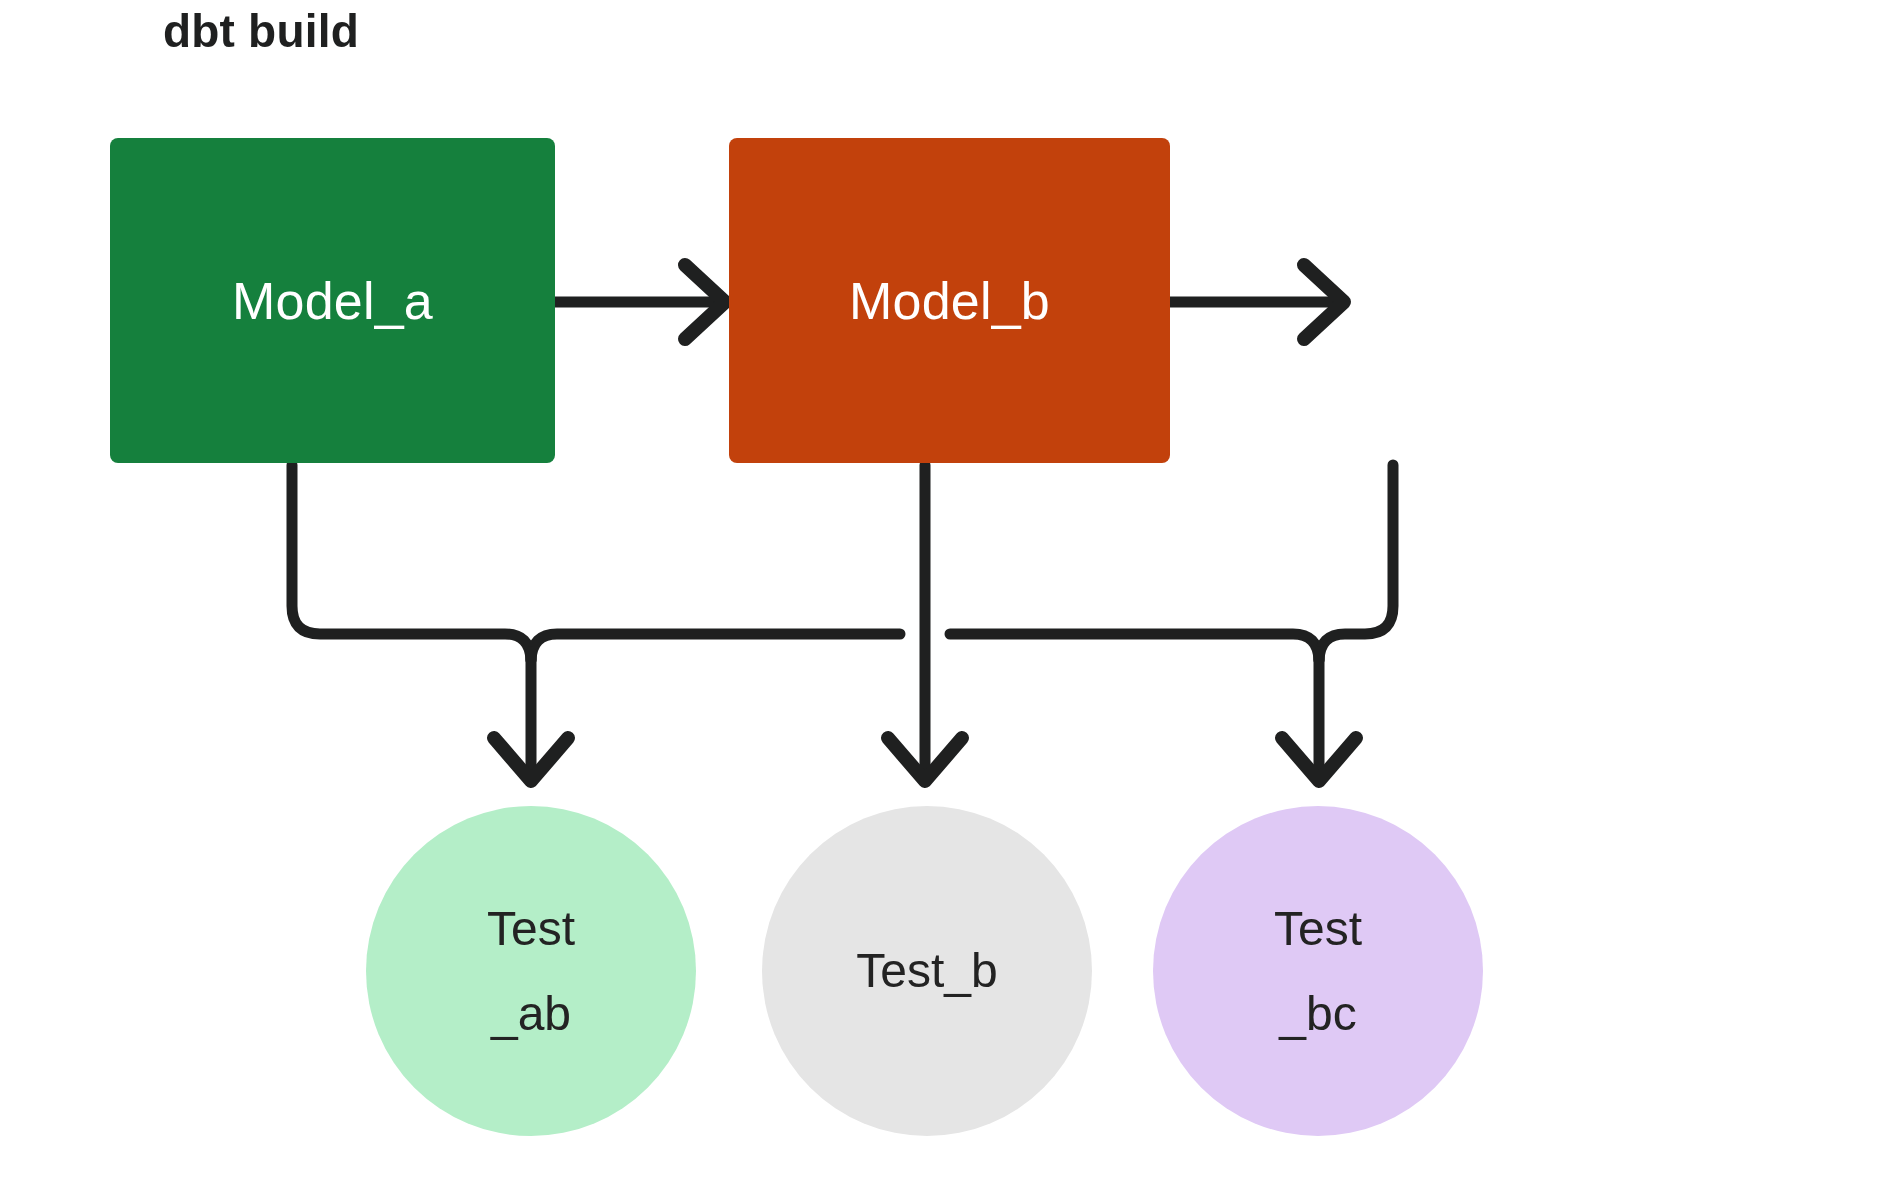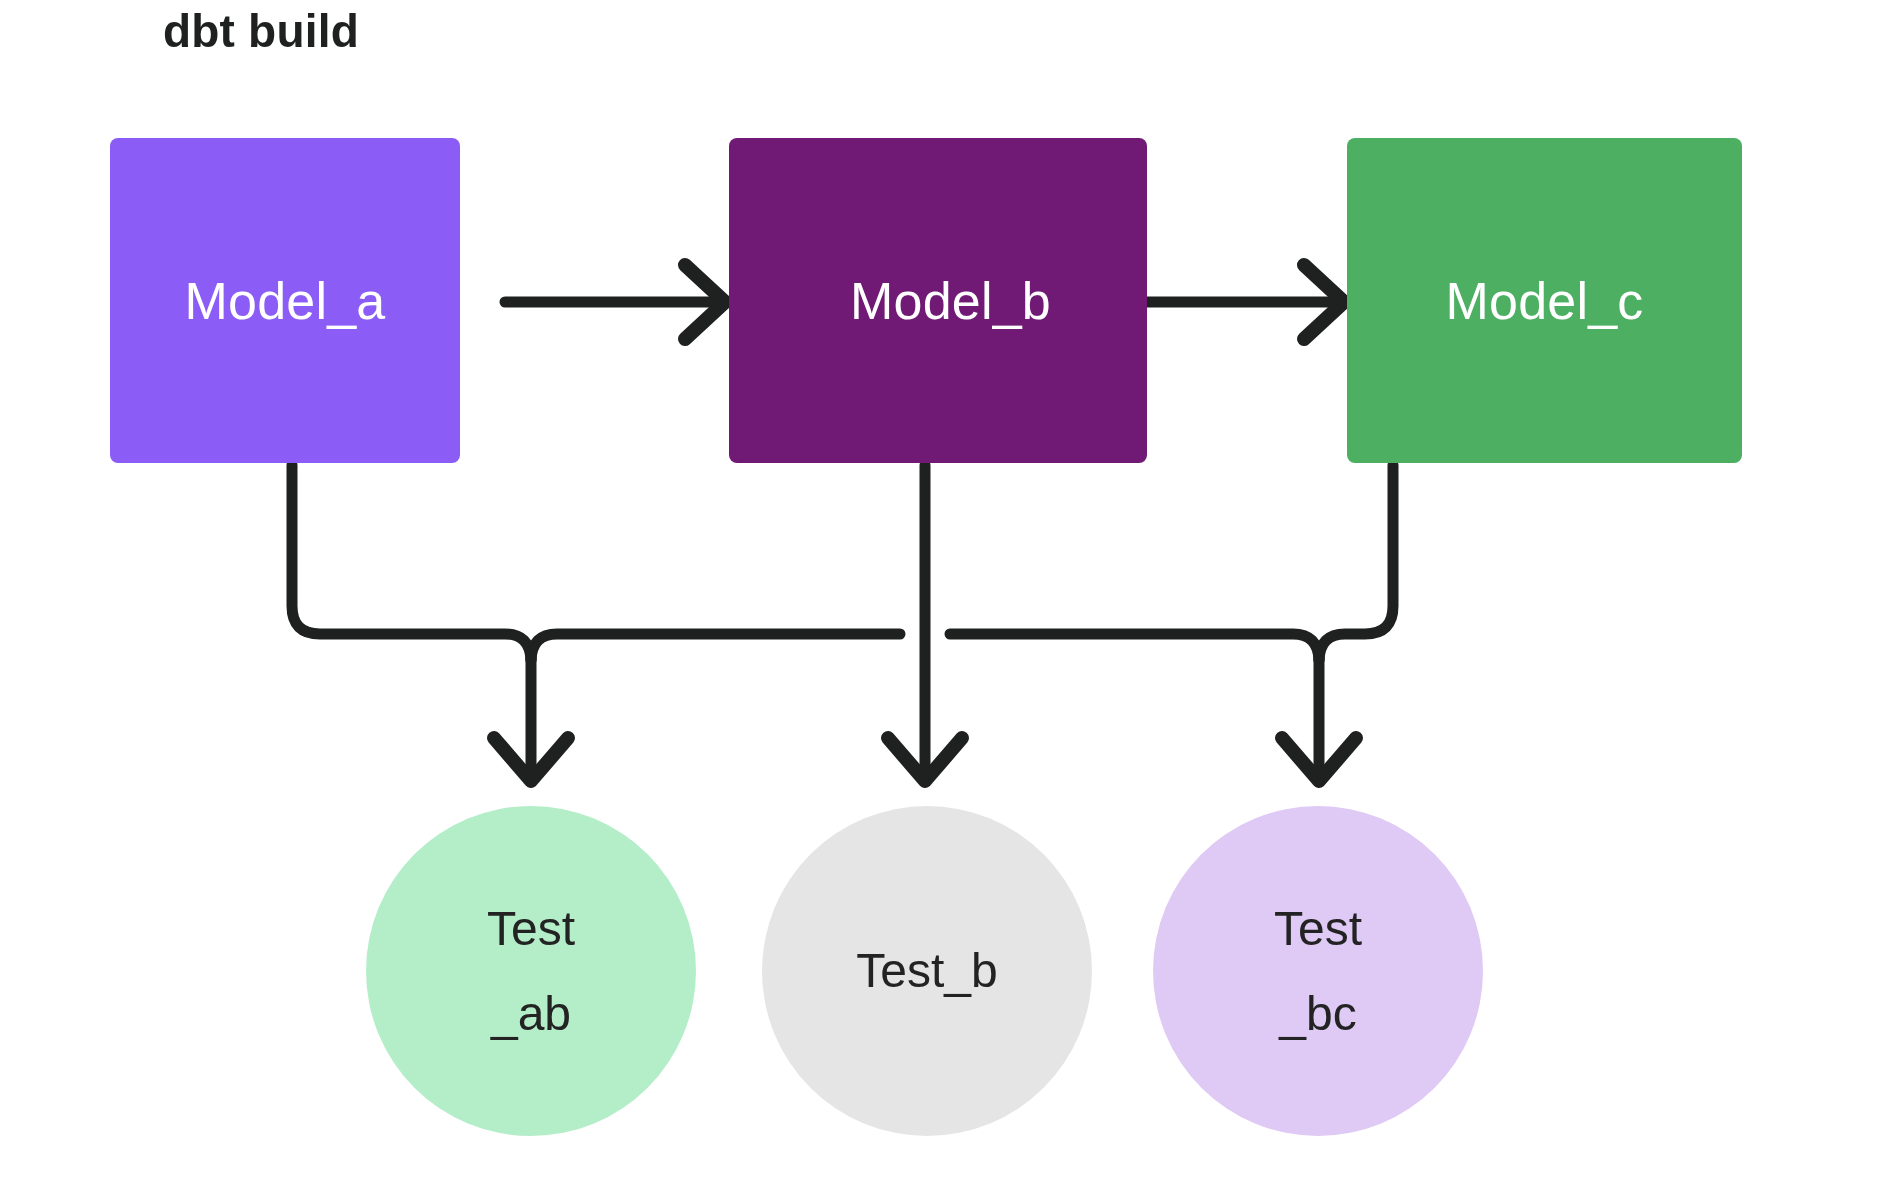--- a/index.html
+++ b/index.html
@@ -55,22 +55,22 @@
     align-items: center;
     justify-content: center;
     border-radius: 50%;
     color: #232323;
     font-size: 48px;
     font-weight: 400;
     line-height: 1.78;
     text-align: center;
     white-space: pre;
   }
-  .model-a { left: 110px; top: 138px; width: 350px; height: 325px; background: #8b5cf6; text-align: right; }
-  .model-b { left: 729px; top: 138px; width: 393px; height: 325px; background: #701a75; padding-left: 25px; }
+  .model-a { left: 110px; top: 138px; width: 445px; height: 325px; background: #15803d; text-align: right; }
+  .model-b { left: 729px; top: 138px; width: 441px; height: 325px; background: #c2410c; }
   .model-c { left: 1347px; top: 138px; width: 395px; height: 325px; background: #4caf62; }
 
   .test-ab { left: 366px; top: 806px; width: 330px; height: 330px; background: #b4eec8; }
   .test-b  { left: 762px; top: 806px; width: 330px; height: 330px; background: #e5e5e5; }
   .test-bc { left: 1153px; top: 806px; width: 330px; height: 330px; background: #dfc9f5; }
 </style>
 </head>
 <body>
 
 <div class="stage">
@@ -125,23 +125,20 @@
   </svg>
 
   <div class="node-box model-a">
     <span>Model_a</span>
   </div>
 
   <div class="node-box model-b">
     <span>Model_b</span>
   </div>
 
-  <div class="node-box model-c">
-    <span>Model_c</span>
-  </div>
 
   <div class="node-circle test-ab">
     <span>Test</span>
     <span>_ab</span>
   </div>
 
   <div class="node-circle test-b">
     <span>Test_b</span>
   </div>
 

